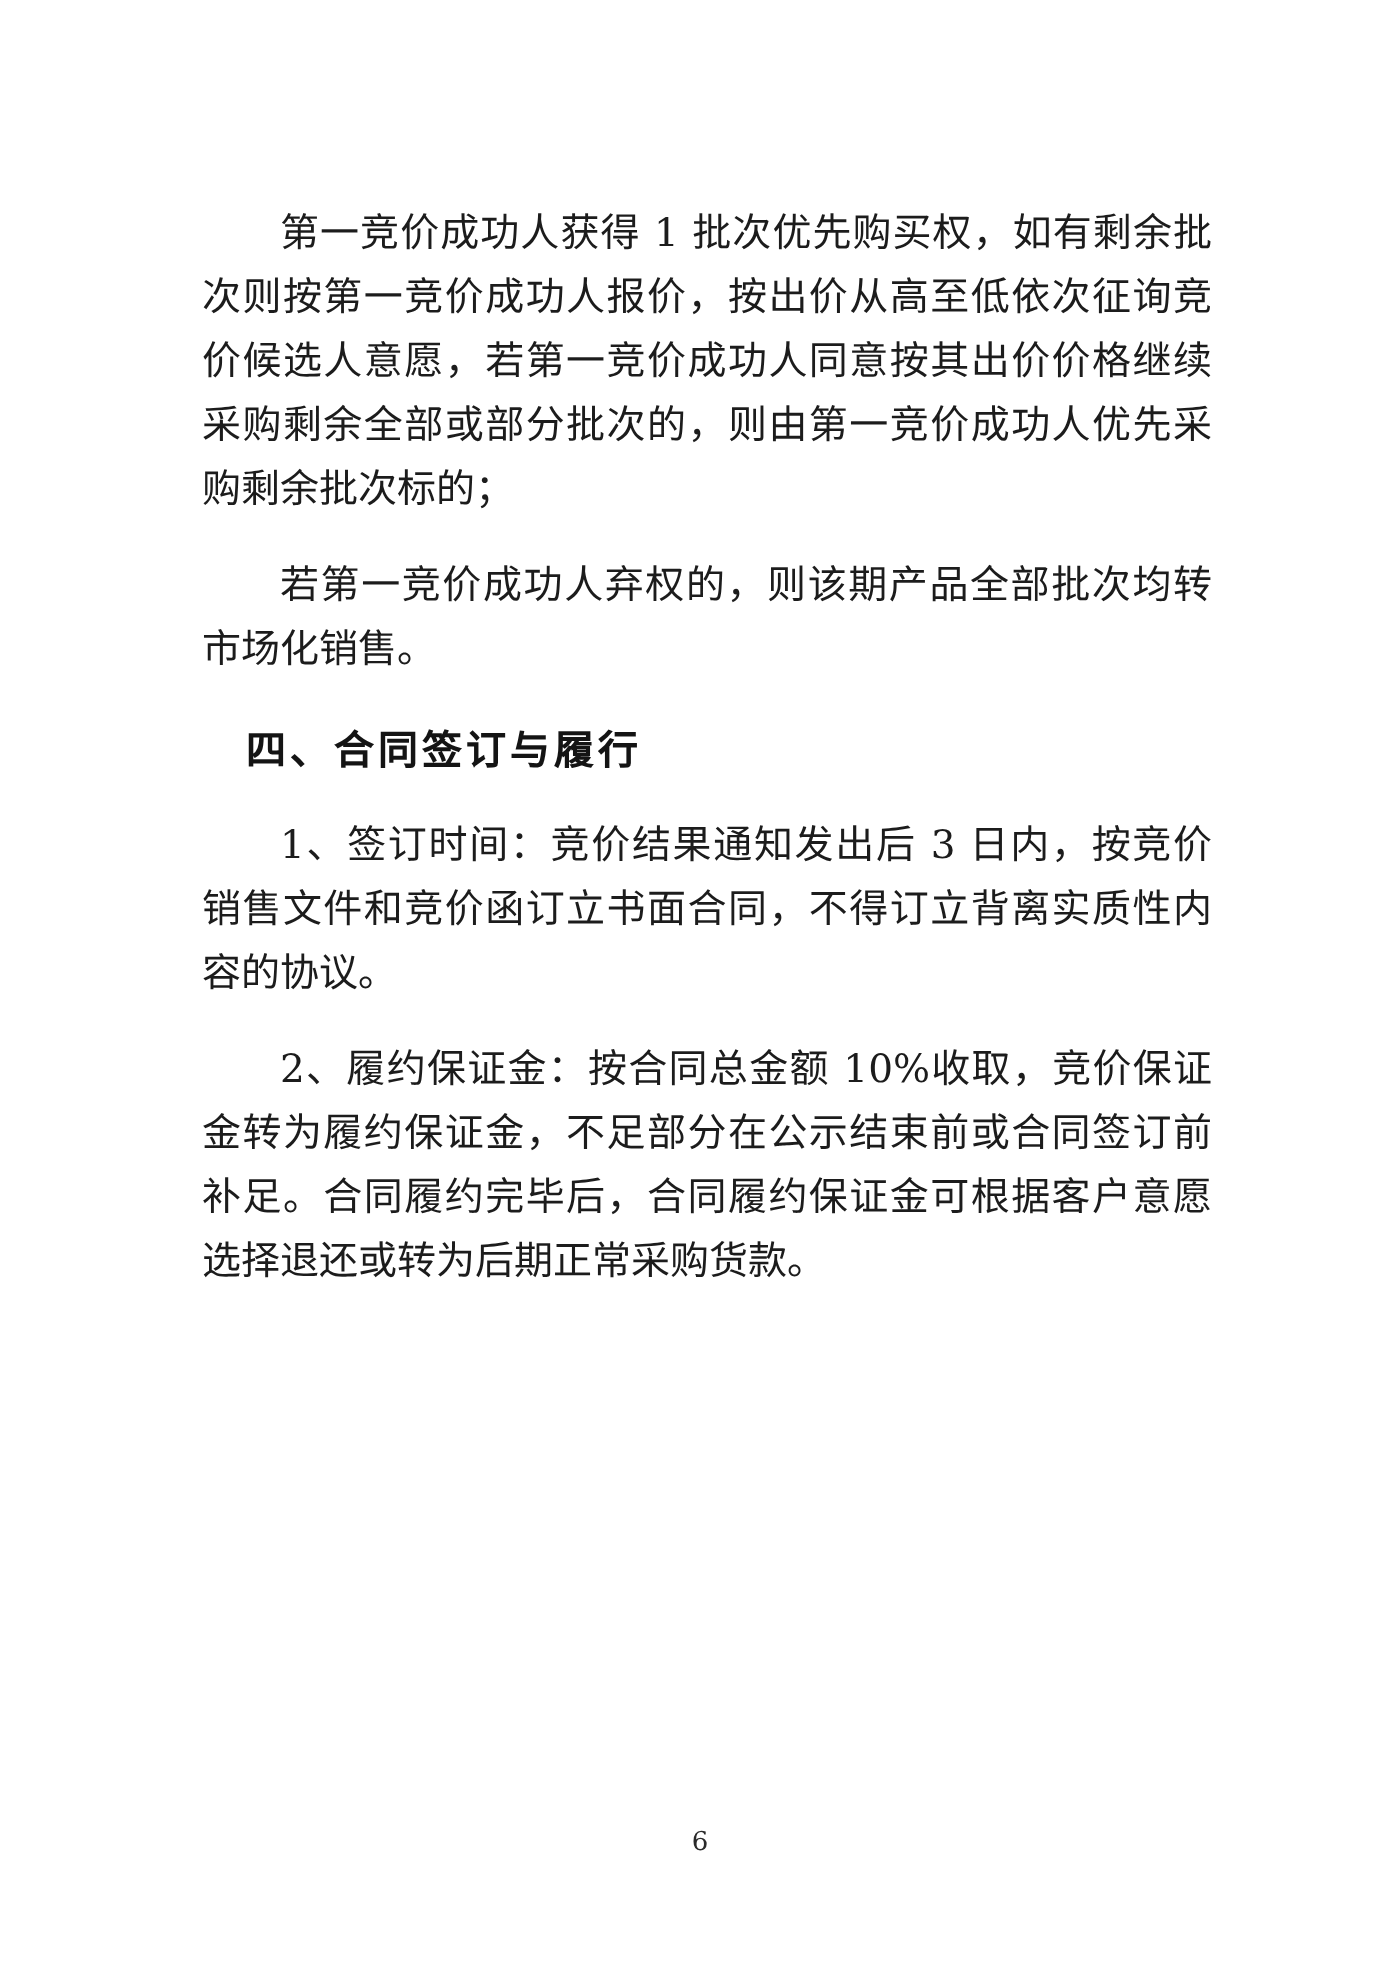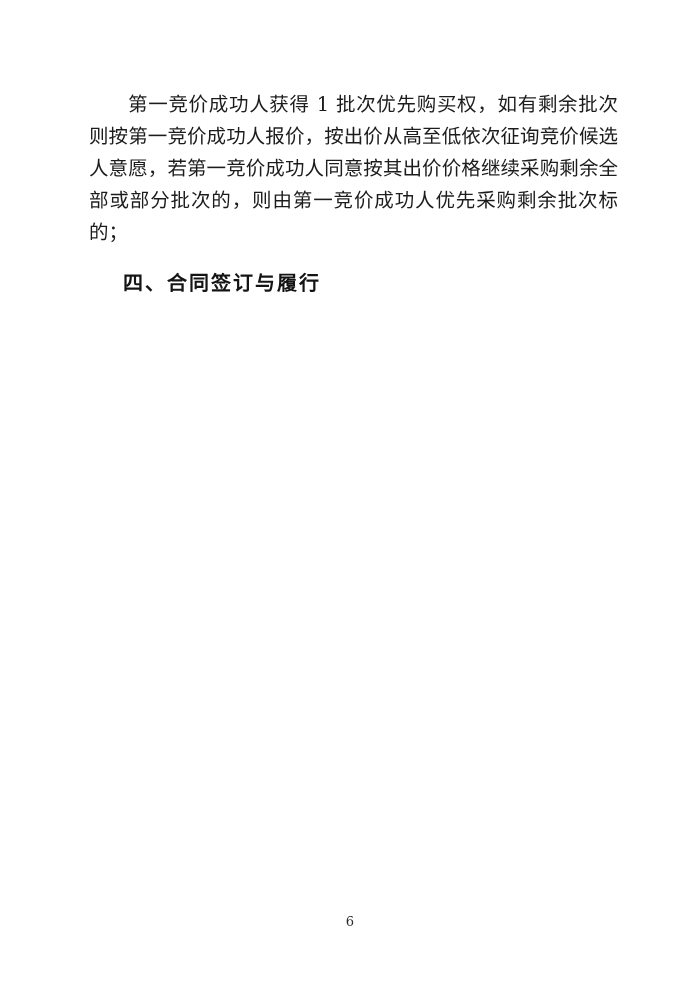--- a/index.html
+++ b/index.html
@@ -20,21 +20,21 @@
     position: absolute;
     left: 85px;
     top: 85px;
     width: 537px;
     font-size: 19.5px;
     line-height: 32px;
     text-align: justify;
     text-justify: inter-ideograph;
   }
   .content p.body {
-    margin: 4px;
+    margin: 16px;
     text-indent: 2em;
   }
   .content h2.heading {
     margin: 18px 0 0 0;
     font-size: 20px;
     line-height: 32px;
     font-weight: bold;
     text-indent: 38px;
     letter-spacing: 2px;
     text-align: left;
@@ -52,16 +52,19 @@
     color: #2a2a2a;
     font-family: "DejaVu Serif", "Liberation Serif", serif;
   }
 </style>
 </head>
 <body>
 
 <div class="page">
   <div class="content">
     <p class="body">第一竞价成功人获得 1 批次优先购买权，如有剩余批次则按第一竞价成功人报价，按出价从高至低依次征询竞价候选人意愿，若第一竞价成功人同意按其出价价格继续采购剩余全部或部分批次的，则由第一竞价成功人优先采购剩余批次标的；</p>
+    <p class="body">若第一竞价成功人弃权的，则该期产品全部批次均转市场化销售。</p>
     <h2 class="heading">四、合同签订与履行</h2>
+    <p class="body">1、签订时间：竞价结果通知发出后 3 日内，按竞价销售文件和竞价函订立书面合同，不得订立背离实质性内容的协议。</p>
+    <p class="body">2、履约保证金：按合同总金额 10%收取，竞价保证金转为履约保证金，不足部分在公示结束前或合同签订前补足。合同履约完毕后，合同履约保证金可根据客户意愿选择退还或转为后期正常采购货款。</p>
   </div>
   <div class="page-number">6</div>
 </div>
 
 </body></html>

